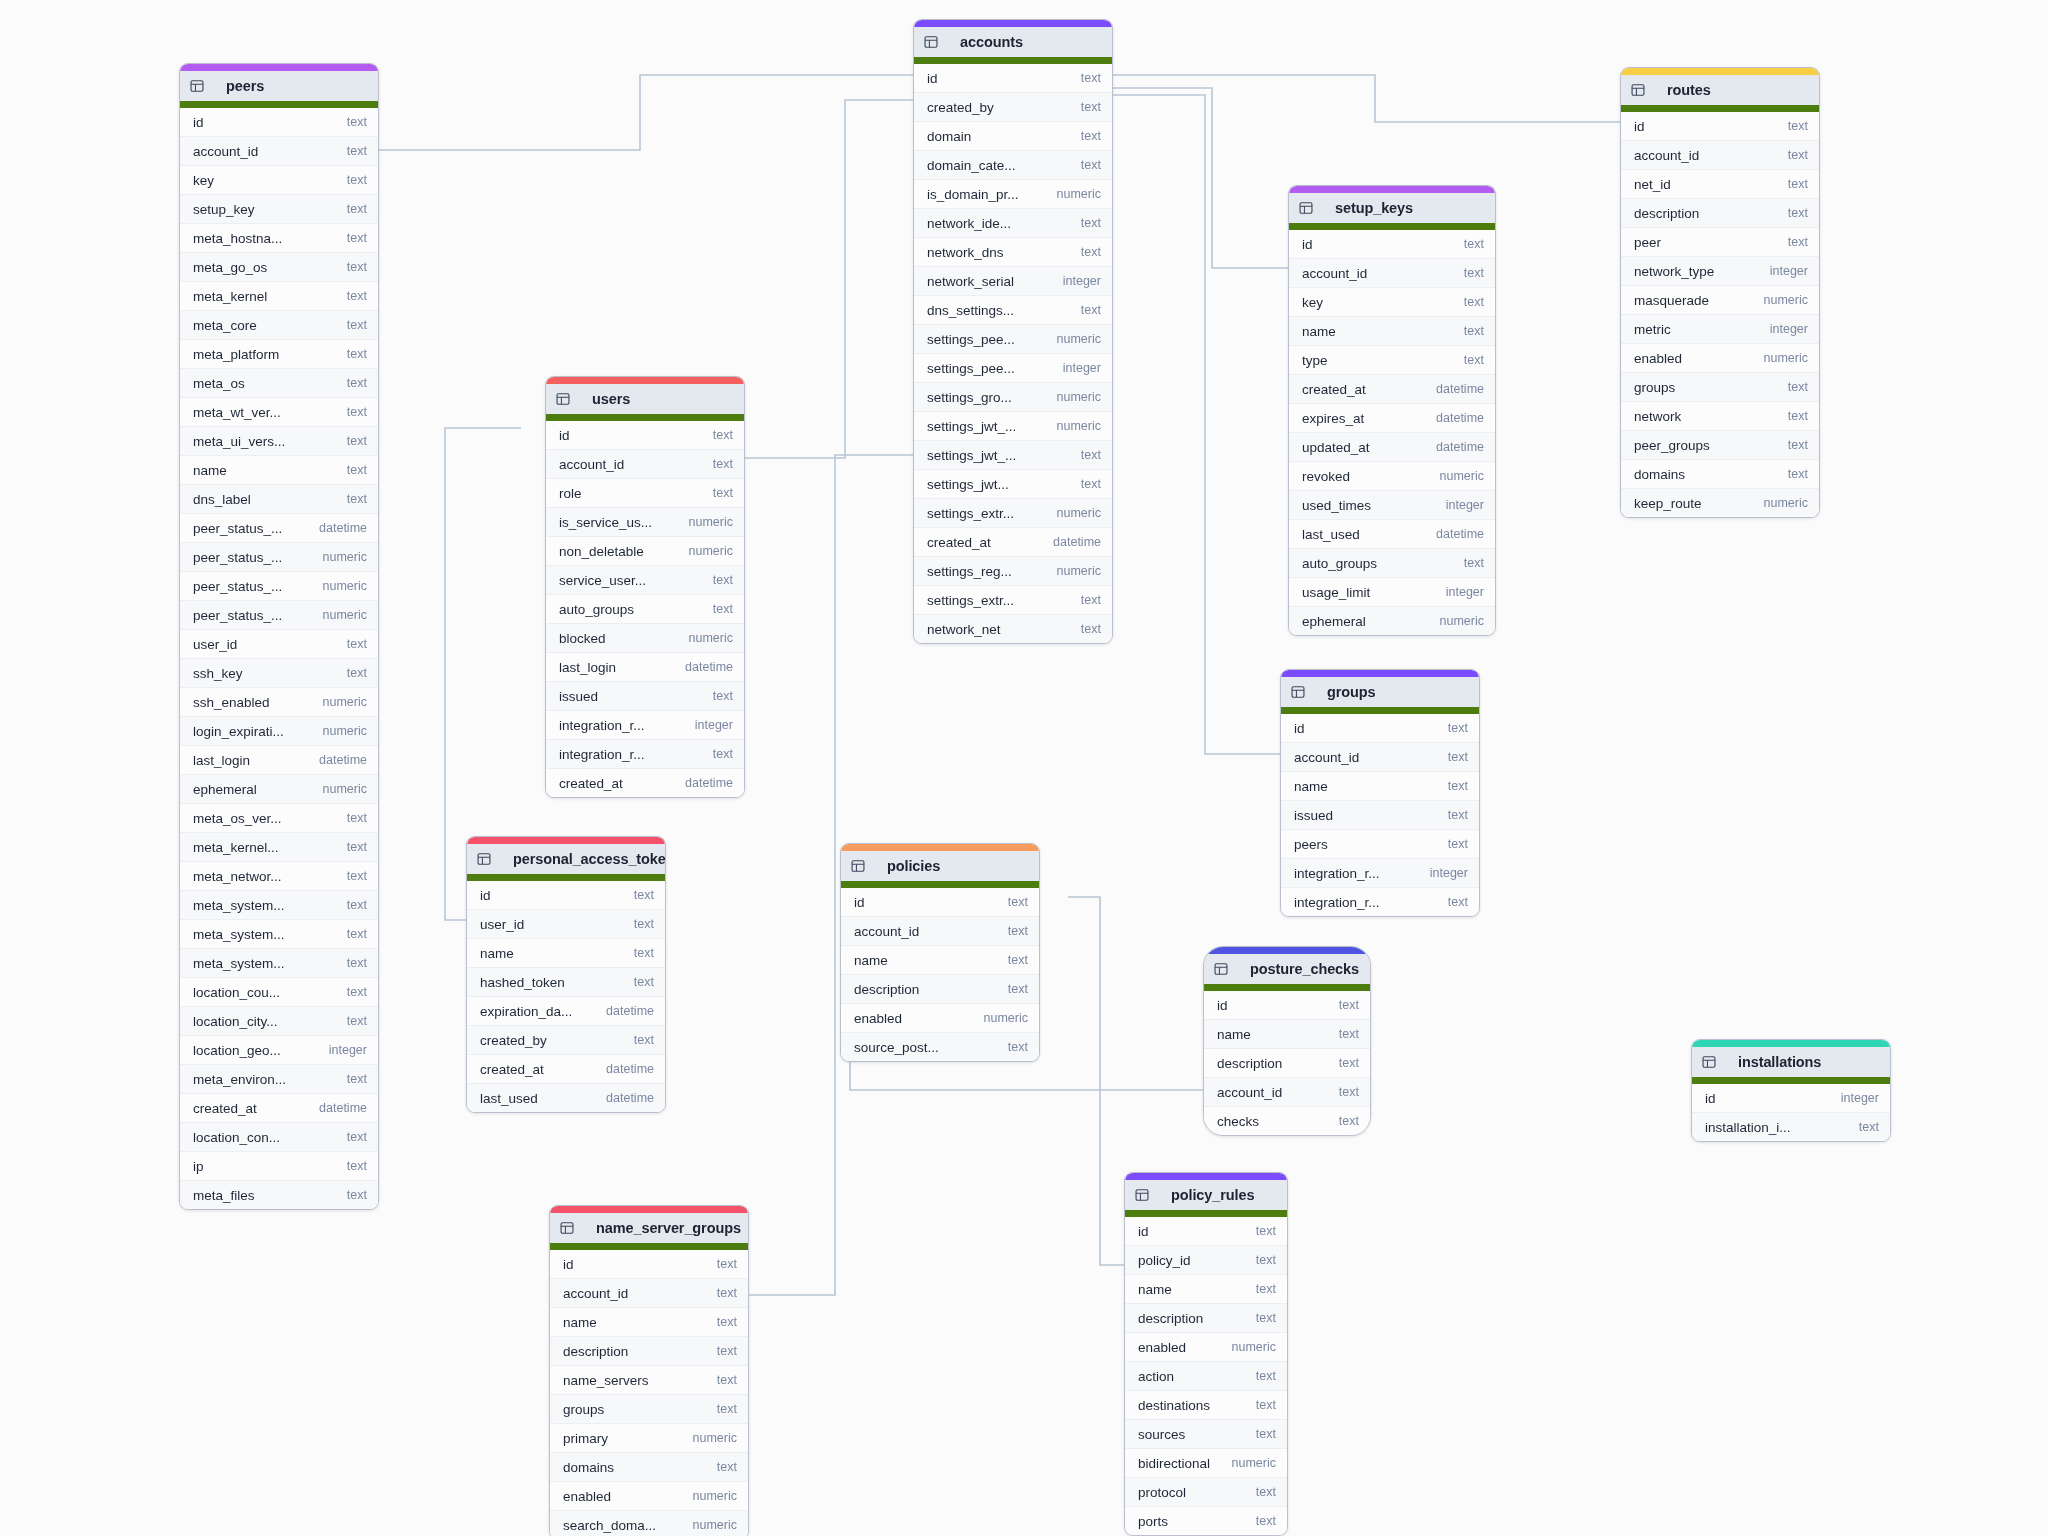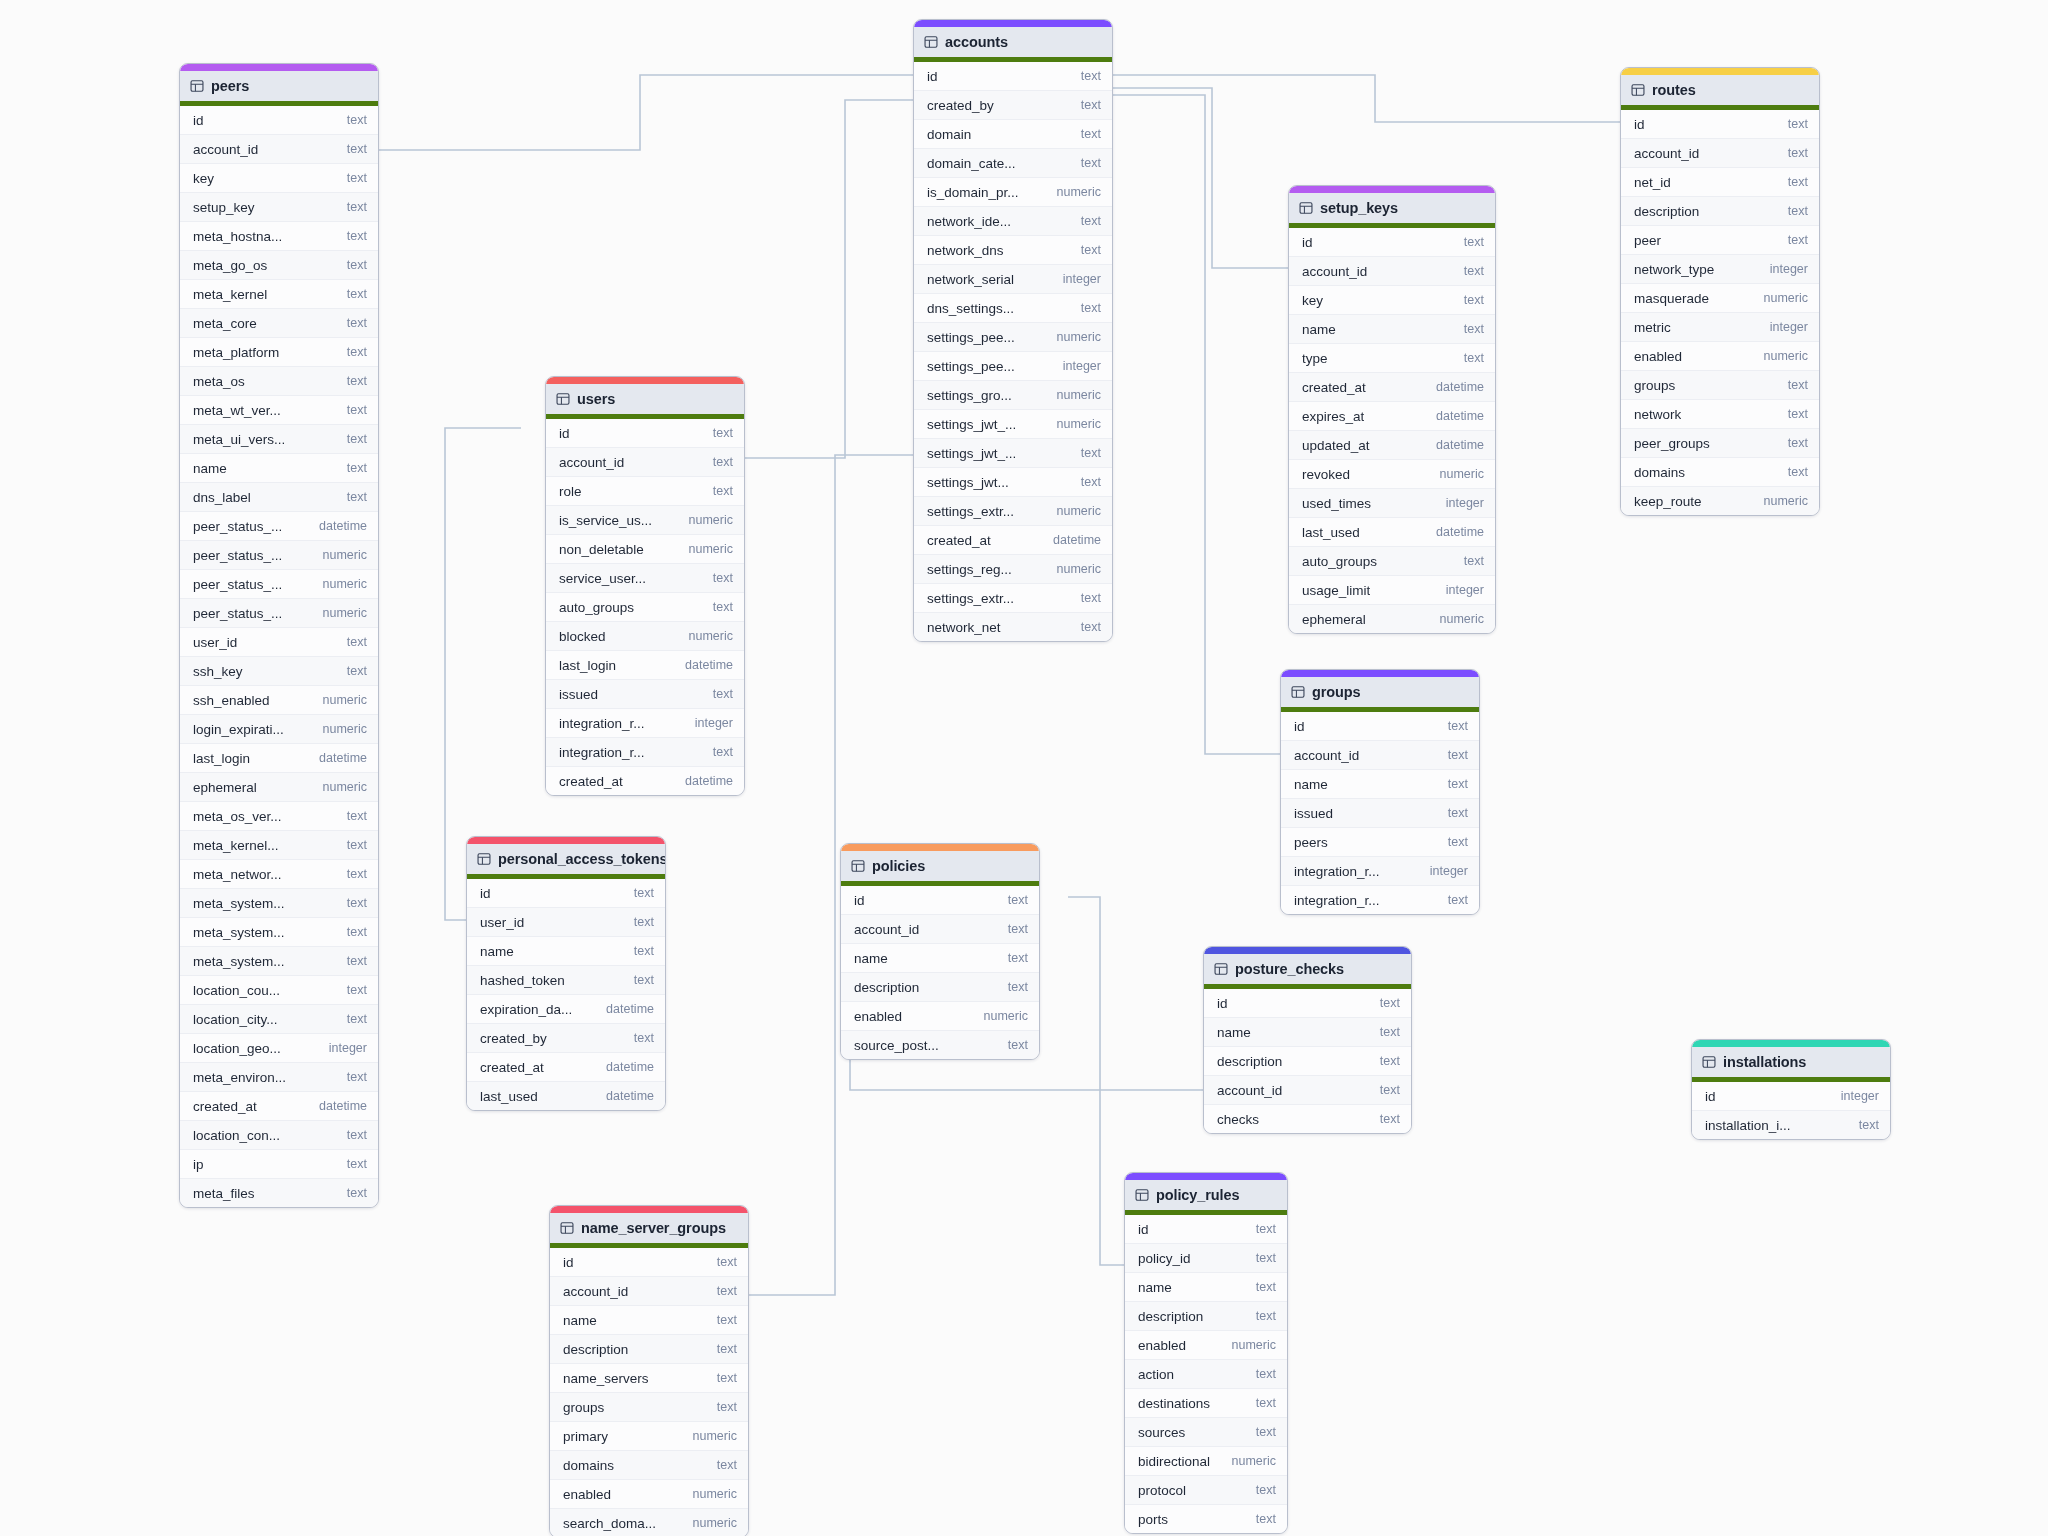--- a/index.html
+++ b/index.html
@@ -34,24 +34,24 @@
   }
   .accent-bar {
     height: 7px;
     width: 100%;
     border-top-left-radius: 7px;
     border-top-right-radius: 7px;
   }
   .table-header {
     display: flex;
     align-items: center;
-    gap: 7px;
+    gap: 22px;
     padding: 7px 10px 7px 10px;
     background: #e4e8ef;
-    border-bottom: 5px solid #4d7c0f;
+    border-bottom: 7px solid #4d7c0f;
   }
   .table-title {
     font-size: 14.5px;
     font-weight: bold;
     color: #1c2433;
     letter-spacing: -0.1px;
     white-space: nowrap;
   }
   .tbl-icon {
     width: 14px;
@@ -677,21 +677,21 @@
           <div class="field-row">
             <span class="field-name">enabled</span>
             <span class="field-type">numeric</span>
           </div>
           <div class="field-row">
             <span class="field-name">source_post...</span>
             <span class="field-type">text</span>
           </div>
         </div>
       </div>
-      <div class="table-node" style="left: 1203px; top: 946px; width: 209px;">
+      <div class="table-node" style="left: 1203px; top: 946px; width: 168px; border-radius: 20px;">
         <div class="accent-bar" style="background: rgb(79, 85, 224);"></div>
         <div class="table-header">
           <svg class="tbl-icon" viewBox="0 0 16 16">
             <rect x="1.2" y="2" width="13.6" height="12" rx="1.6" fill="none" stroke="#3d475c" stroke-width="1.3"></rect>
             <line x1="1.2" y1="6" x2="14.8" y2="6" stroke="#3d475c" stroke-width="1.2"></line>
             <line x1="6.2" y1="6" x2="6.2" y2="14" stroke="#3d475c" stroke-width="1.2"></line>
           </svg>
           <span class="table-title">posture_checks</span>
         </div>
         <div>

